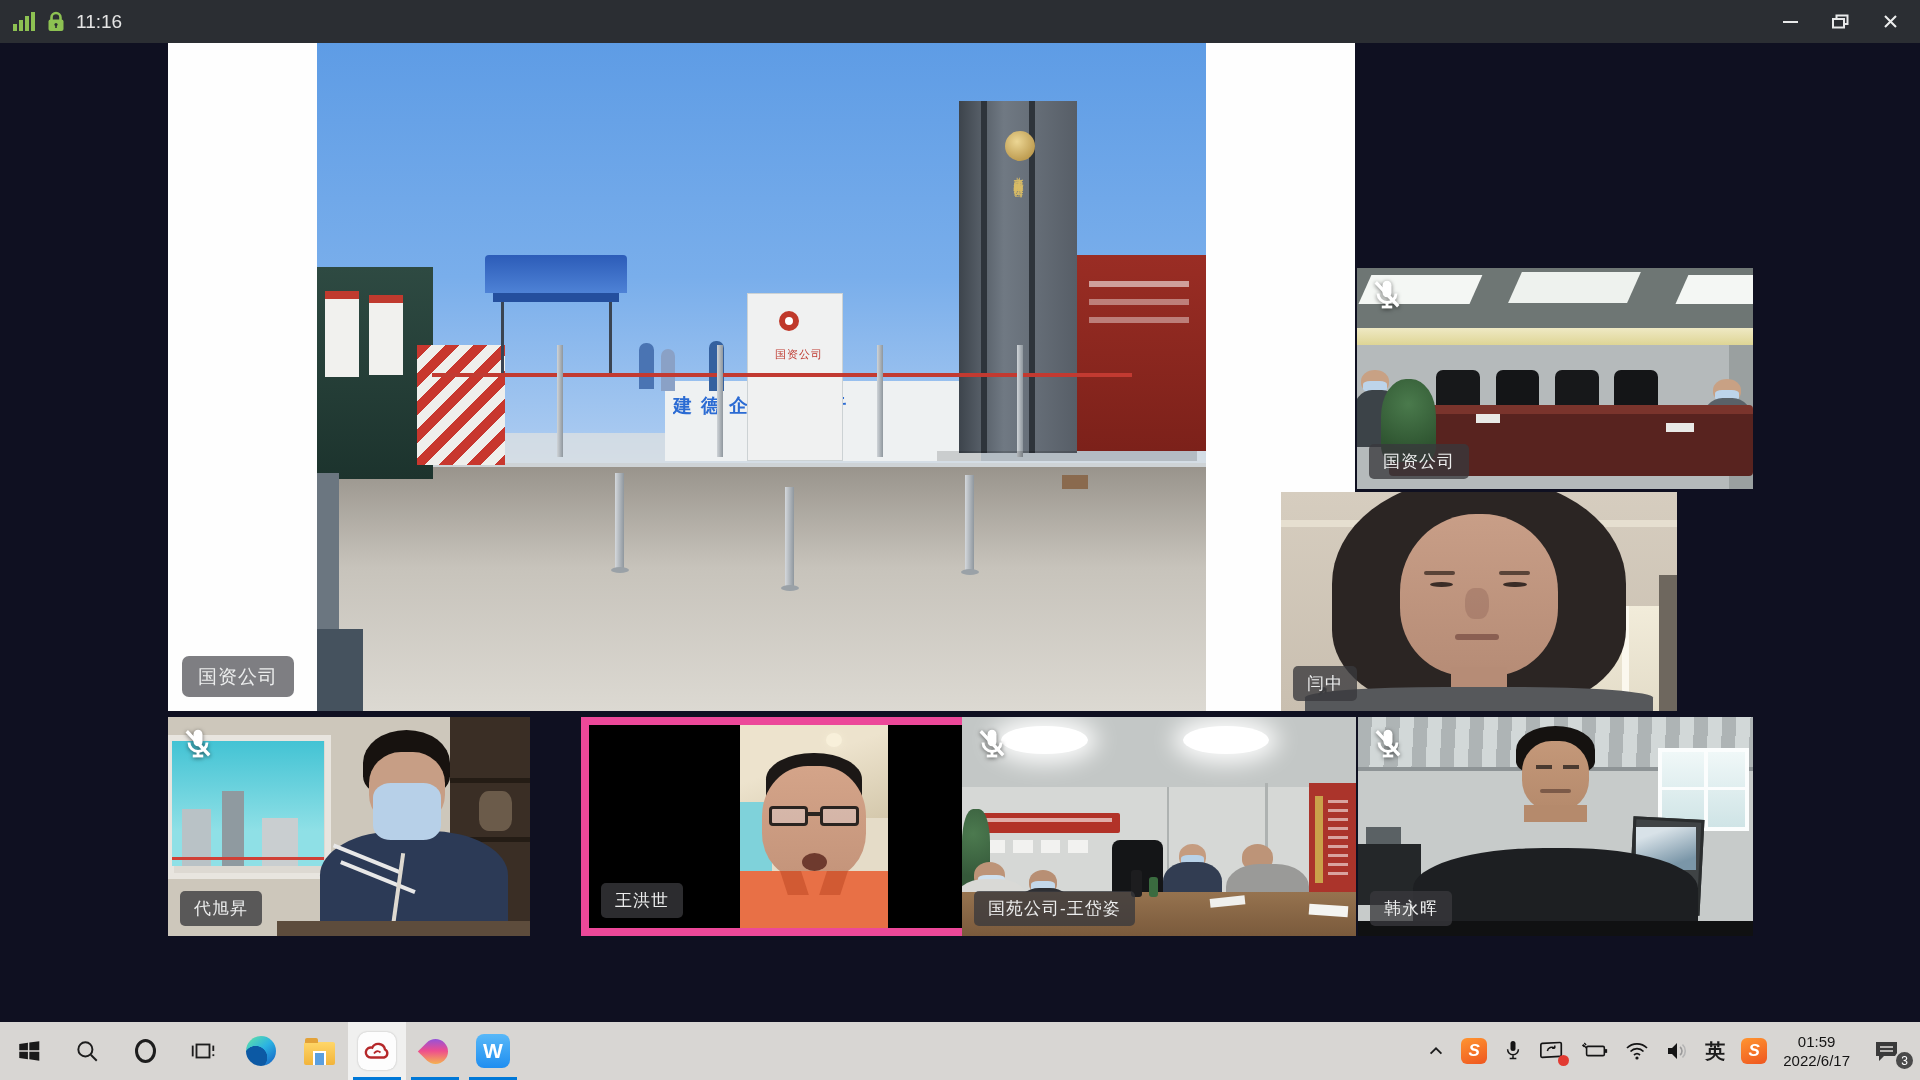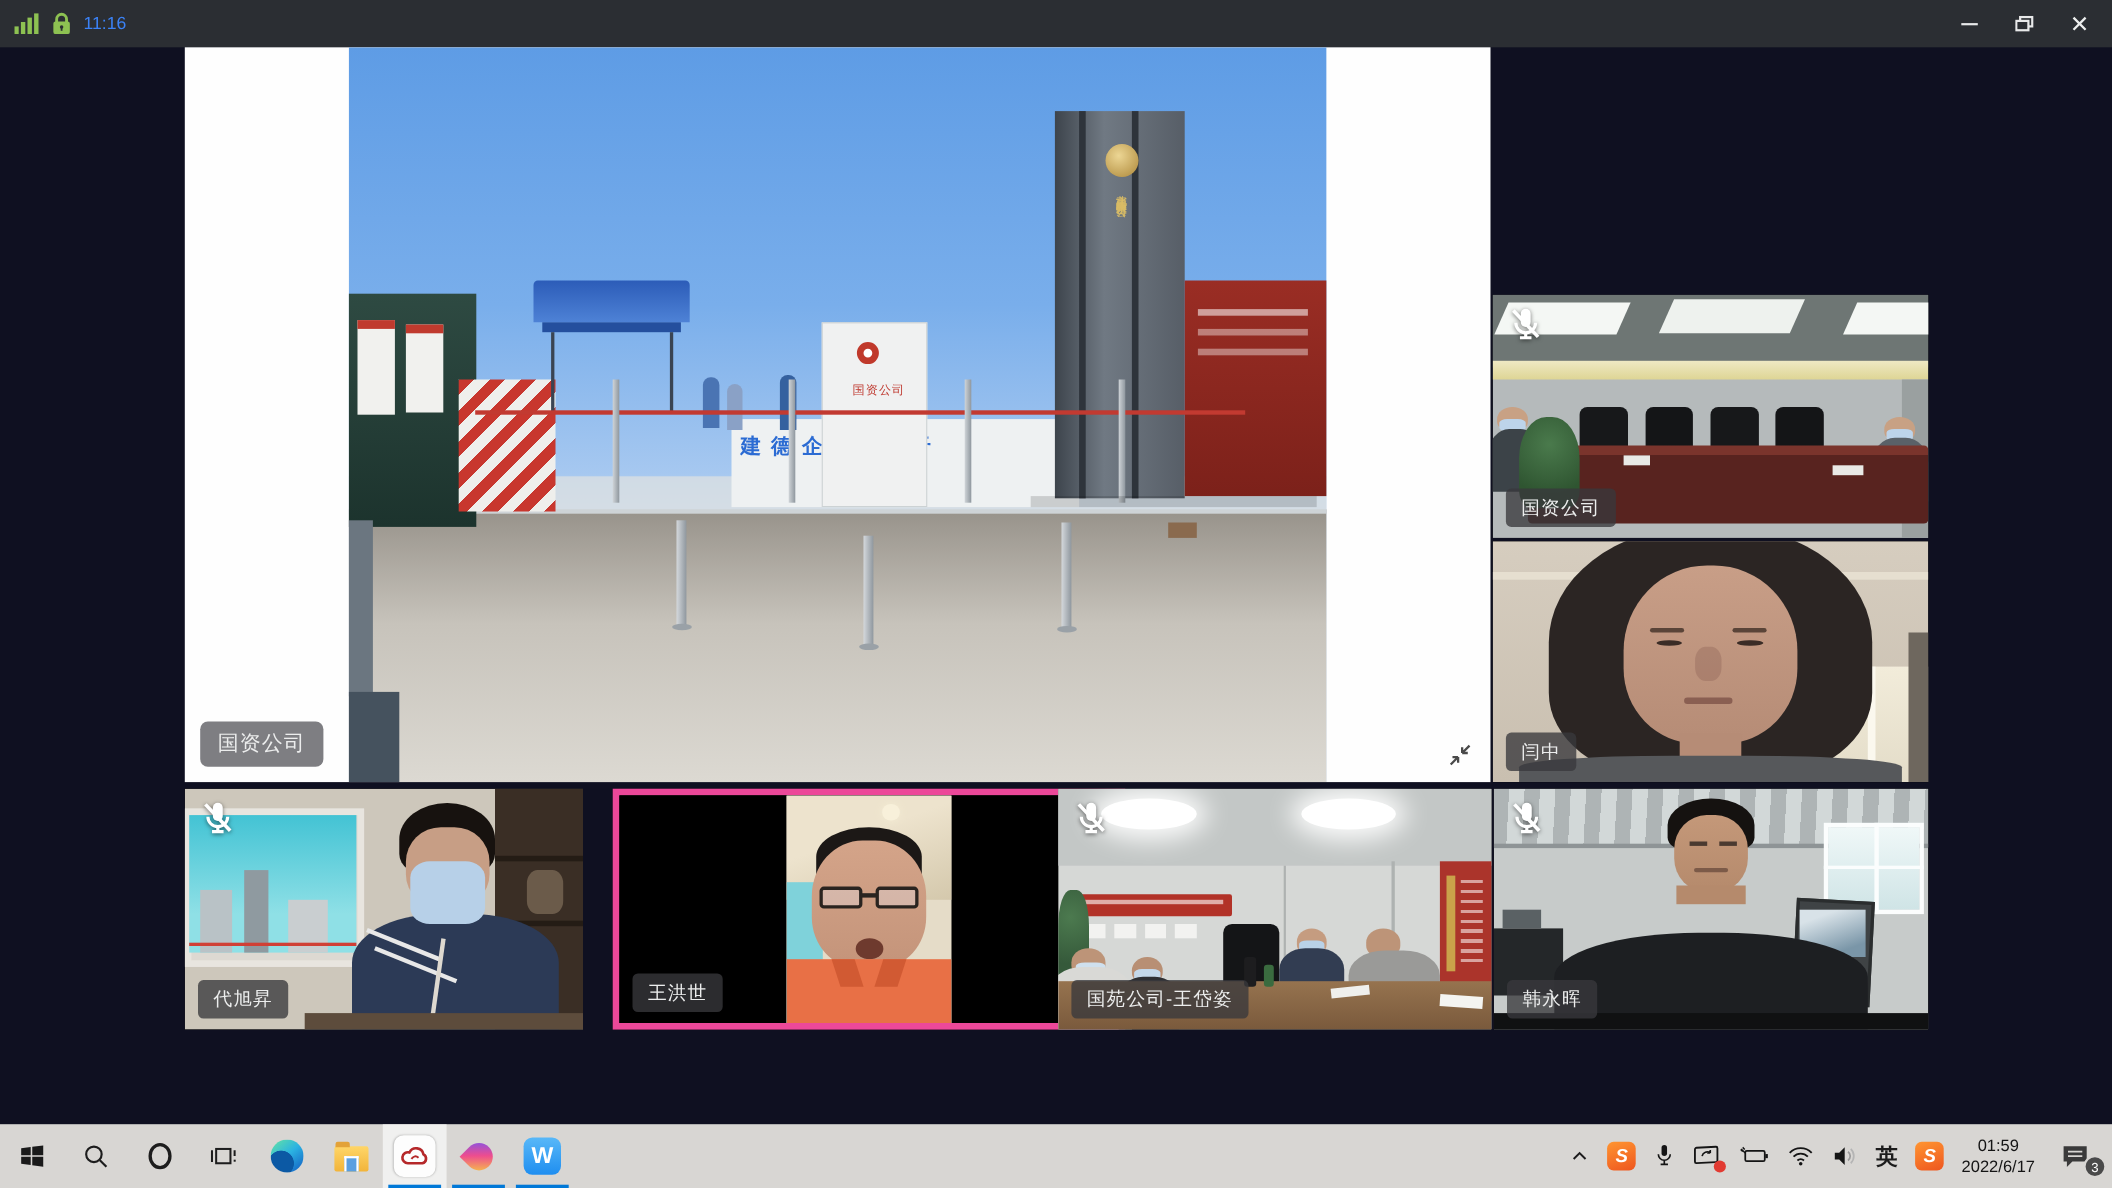--- a/index.html
+++ b/index.html
@@ -2,34 +2,34 @@
 <html><head>
 <meta charset="utf-8">
 <style>
   *{box-sizing:border-box;margin:0;padding:0}
   html,body{width:1920px;height:1080px;overflow:hidden}
   body{background:#0f1021;font-family:"Liberation Sans",sans-serif;position:relative}
 
   
   .titlebar{position:absolute;left:0;top:0;width:1920px;height:43px;background:#2b2e33;display:flex;align-items:center}
   .tb-left{display:flex;align-items:center;gap:11px;margin-left:13px;z-index:2}
-  .tb-time{font-size:16px;color:#3b82f6}
+  .tb-time{font-size:19px;color:#e5e5e5}
   .tb-title{position:absolute;left:0;right:0;text-align:center;font-size:19px;color:#c9cbce}
   .tb-controls{position:absolute;right:8px;top:0;height:43px;display:flex;align-items:center;gap:6px;z-index:2}
   .tb-controls .wbtn{background:none;border:none;width:44px;height:30px;display:flex;align-items:center;justify-content:center;cursor:pointer}
   .btn-min{border:1px dotted #8f949a}
   .dash{width:15px;height:2px;background:#e8e9ea;display:block}
 
   
   .tile{position:absolute;background:#000;overflow:hidden}
   .stage{left:168px;top:43px;width:1187px;height:668px;background:#fefefe}
   .rt{left:1357px;top:268px;width:396px;height:221px}
-  .rb{left:1357px;top:492px;width:396px;height:219px}
+  .rb{left:1281px;top:492px;width:396px;height:219px}
   .b1{left:168px;top:717px;width:362px;height:219px}
-  .b2{left:557px;top:717px;width:466px;height:219px;border:6px solid #ec4899}
+  .b2{left:581px;top:717px;width:466px;height:219px;border:8px solid #ec4899}
   .b3{left:962px;top:717px;width:394px;height:219px}
   .b4{left:1358px;top:717px;width:395px;height:219px}
   .scene{position:absolute;inset:0;overflow:hidden}
   .s{position:absolute}
   .name-label{position:absolute;left:12px;bottom:10px;background:rgba(56,56,60,.78);color:#eceded;font-size:17px;line-height:1;padding:9px 14px;border-radius:5px;letter-spacing:1px;z-index:6;white-space:nowrap}
   .stage .name-label{left:14px;bottom:14px;background:rgba(112,112,116,.9);font-size:19px;padding:11px 16px;border-radius:7px}
   .mic{position:absolute;left:12px;top:9px;z-index:6;filter:drop-shadow(0 1px 2px rgba(0,0,0,.55))}
   .shrink{position:absolute;right:16px;bottom:10px;background:none;border:none;cursor:pointer;z-index:6}
 
   

